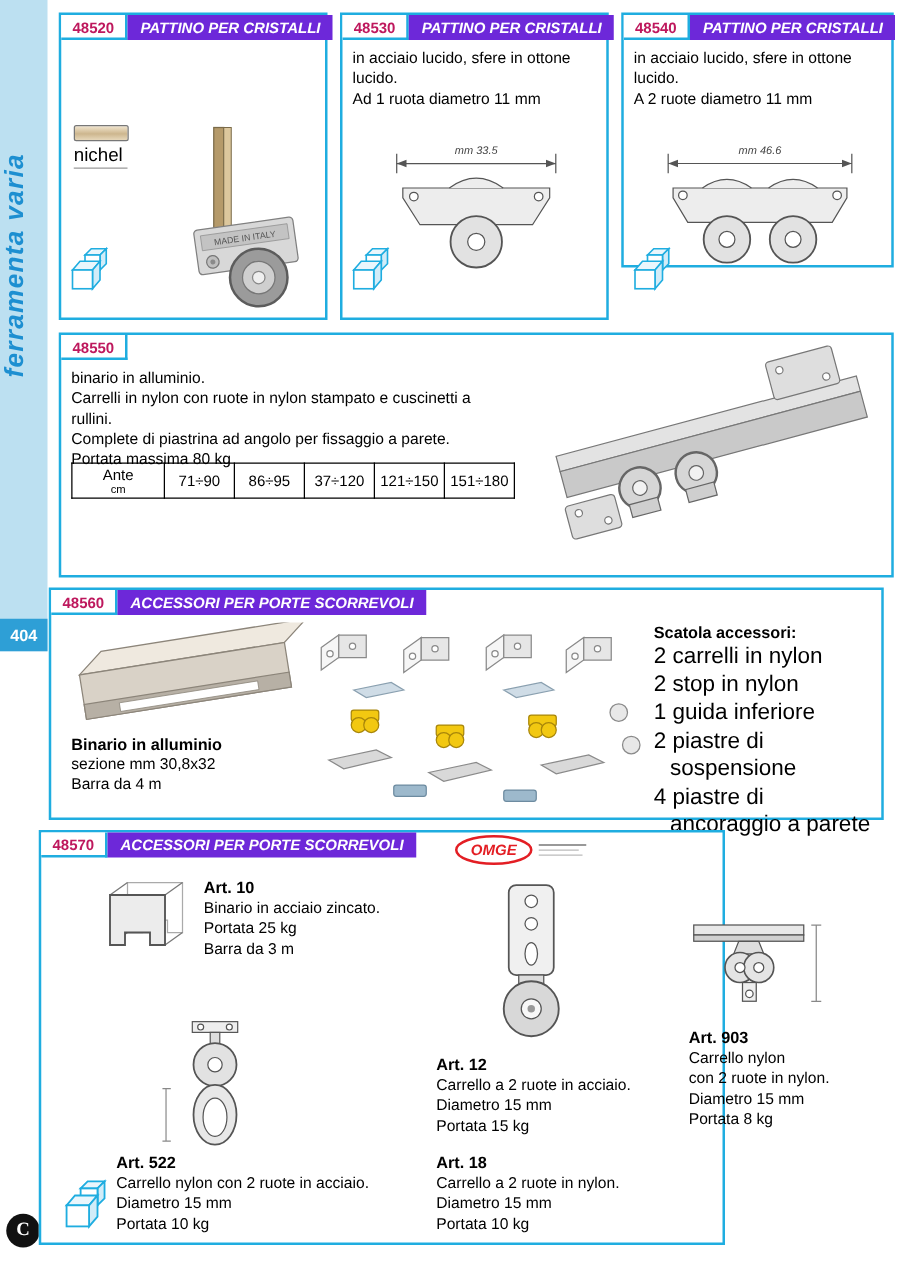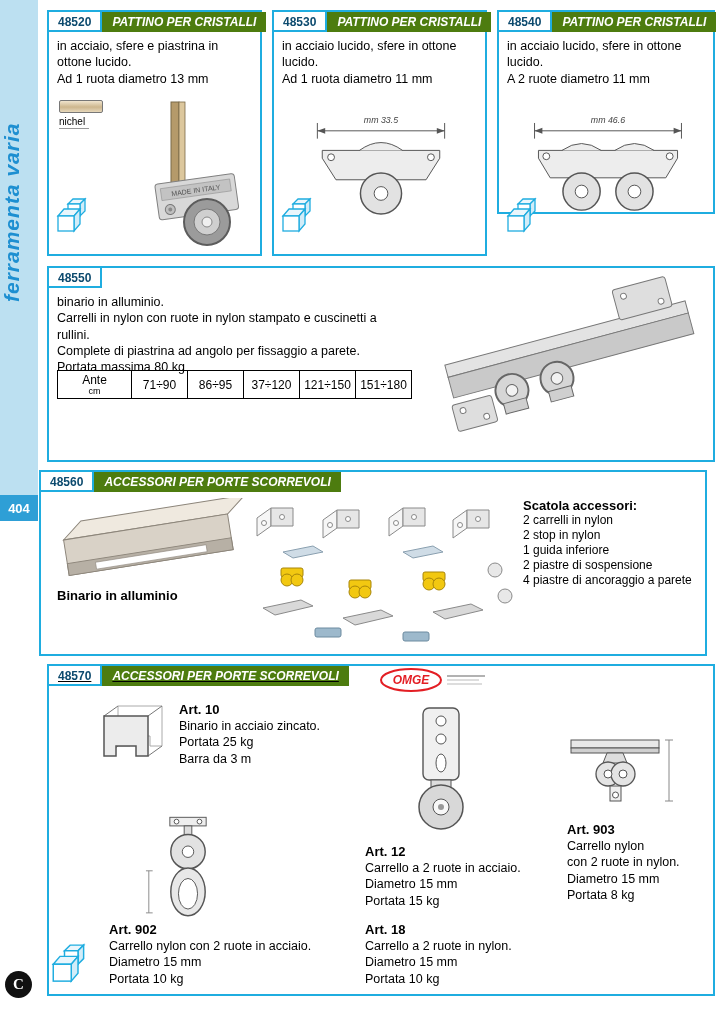--- a/index.html
+++ b/index.html
@@ -15,43 +15,43 @@
   .page-badge { position:absolute; left:0; top:495px; width:38px; height:26px; background:#2e9fd6;
      color:#fff; font-weight:bold; font-size:13px; display:flex; align-items:center; justify-content:center; }
   .logo-circle { position:absolute; left:5px; top:971px; width:27px; height:27px; border-radius:50%;
      background:#111; color:#fff; display:flex; align-items:center; justify-content:center;
      font-family:"Liberation Serif", serif; font-weight:bold; font-size:15px; }
 
   
   .box { position:absolute; border:2px solid #1fade0; background:#fff; }
   .box-header { display:flex; align-items:stretch; height:20px; }
   .code { background:#fff; border-right:2px solid #1fade0; border-bottom:2px solid #1fade0;
-     color:#0c4a6e; font-weight:bold; font-size:12px; padding:3px 9px 0; white-space:nowrap; }
-  .titlebar { background:#4d7c0f; color:#fff; font-weight:bold; font-style:italic; font-size:12px;
+     color:#be185d; font-weight:bold; font-size:12px; padding:3px 9px 0; white-space:nowrap; }
+  .titlebar { background:#6d28d9; color:#fff; font-weight:bold; font-style:italic; font-size:12px;
      padding:3px 10px 0; white-space:nowrap; }
   .titlebar.grow { flex:1; }
   .desc { white-space:pre-line; font-size:12.5px; line-height:1.3; padding:6px 8px 0; }
 
   .swatch { position:absolute; left:10px; top:88px; width:44px; height:13px; border:1px solid #777;
      background:linear-gradient(180deg,#f0e4cd 0%, #cdb68e 55%, #e6d7ba 100%); border-radius:2px; }
-  .swatch-label { position:absolute; left:10px; top:104px; font-size:10px; border-bottom:1px solid #999; padding:0 4px 1px 0; }
+  .swatch-label { position:absolute; left:10px; top:104px; font-size:15px; border-bottom:1px solid #999; padding:0 4px 1px 0; }
 
   .abs { position:absolute; }
   .pkg { position:absolute; width:32px; height:40px; }
 
   
   .spec-table { border-collapse:collapse; font-size:12px; }
   .spec-table td { border:1px solid #000; text-align:center; padding:2px 4px; height:28px; }
   .spec-table td.val { min-width:56px; }
   .spec-table td.lblcell { min-width:74px; }
   .unit { display:block; font-size:9px; line-height:1; }
 
   .sec-title { font-weight:bold; font-size:13px; }
   .sec-desc  { font-size:12.5px; white-space:pre-line; line-height:1.3; }
-  .list-item { font-size:12px; line-height:1.25; padding-left:13px; text-indent:-13px; }
+  .list-item { font-size:18px; line-height:1.25; padding-left:13px; text-indent:-13px; }
 
   .art-name { font-weight:bold; font-size:13px; margin-bottom:1px; }
   .art-desc { font-size:12.5px; white-space:pre-line; line-height:1.3; }
   svg text { font-family:"Liberation Sans", sans-serif; }
 </style>
 </head>
 <body>
 
 <div class="page">
 
@@ -85,23 +85,20 @@
   <div class="page-badge">404</div>
   <div class="logo-circle">
     <span>C</span>
   </div>
 
   <section class="box" style="left:47px; top:10px; width:215px; height:246px;">
     <header class="box-header">
       <span class="code">48520</span>
       <span class="titlebar grow">PATTINO PER CRISTALLI</span>
     </header>
-    <p class="desc">in acciaio, sfere e piastrina in
-ottone lucido.
-Ad 1 ruota diametro 13 mm</p>
     <div class="swatch"></div>
     <div class="swatch-label">nichel</div>
     <svg class="abs" style="left:68px; top:86px;" width="142" height="152" viewBox="0 0 142 152">
       <rect x="54" y="4" width="8" height="92" fill="#b59a6a" stroke="#7a6a48"></rect>
       <rect x="62" y="4" width="6" height="92" fill="#dcc79d" stroke="#7a6a48" stroke-width="0.8"></rect>
       <g transform="rotate(-8 85 100)">
         <rect x="40" y="80" width="80" height="36" rx="3" fill="#d8d8d8" stroke="#808080"></rect>
         <rect x="45" y="85" width="70" height="12" fill="#c3c3c3" stroke="#909090" stroke-width="0.6"></rect>
         <text x="80" y="94" text-anchor="middle" font-size="7" fill="#555">MADE IN ITALY</text>
         <circle cx="52" cy="107" r="5" fill="#bfbfbf" stroke="#777"></circle>
@@ -225,20 +222,22 @@
     <svg class="abs" style="left:12px; top:26px;" width="200" height="88" viewBox="0 0 200 88">
       <g transform="rotate(-9 100 44)">
         <polygon points="12,28 32,12 198,12 178,28" fill="#efe9df" stroke="#8c857a"></polygon>
         <rect x="12" y="28" width="166" height="36" fill="#d9d2c7" stroke="#8c857a"></rect>
         <rect x="12" y="52" width="166" height="12" fill="#b7b0a5" stroke="#8c857a"></rect>
         <rect x="40" y="55" width="112" height="7" fill="#fff" stroke="#8c857a" stroke-width="0.6"></rect>
       </g>
     </svg>
     <div class="abs" style="left:16px; top:116px;">
       <div class="sec-title">Binario in alluminio</div>
+      <div class="sec-desc">sezione mm 30,8x32
+Barra da 4 m</div>
     </div>
     <svg class="abs" style="left:212px; top:28px;" width="268" height="145" viewBox="0 0 268 145">
       <use href="#angbr" x="4" y="0"></use>
       <use href="#angbr" x="70" y="2"></use>
       <use href="#angbr" x="136" y="0"></use>
       <use href="#angbr" x="200" y="2"></use>
       <polygon points="30,52 60,46 70,52 40,58" fill="#cfdce6" stroke="#8aa0b0"></polygon>
       <polygon points="150,52 180,46 190,52 160,58" fill="#cfdce6" stroke="#8aa0b0"></polygon>
       <use href="#yrol" x="28" y="68"></use>
       <use href="#yrol" x="96" y="80"></use>
@@ -254,21 +253,21 @@
     <div class="abs" style="left:482px; top:26px; width:178px;">
       <div class="sec-title">Scatola accessori:</div>
       <div class="list-item">2 carrelli in nylon</div>
       <div class="list-item">2 stop in nylon</div>
       <div class="list-item">1 guida inferiore</div>
       <div class="list-item">2 piastre di sospensione</div>
       <div class="list-item">4 piastre di ancoraggio a parete</div>
     </div>
   </section>
 
-  <section class="box" style="left:47px; top:664px; width:668px; height:332px;text-decoration:underline;">
+  <section class="box" style="left:31px; top:664px; width:549px; height:332px;">
     <header class="box-header">
       <span class="code">48570</span>
       <span class="titlebar">ACCESSORI PER PORTE SCORREVOLI</span>
     </header>
 
     <svg class="abs" style="left:330px; top:1px;" width="112" height="26" viewBox="0 0 112 26">
       <ellipse cx="32" cy="13" rx="30" ry="11" fill="none" stroke="#E31E24" stroke-width="2"></ellipse>
       <text x="32" y="17" text-anchor="middle" font-size="12" font-weight="bold" font-style="italic" fill="#E31E24">OMGE</text>
       <line x1="68" y1="9" x2="106" y2="9" stroke="#999" stroke-width="1.5"></line>
       <line x1="68" y1="13" x2="100" y2="13" stroke="#bbb" stroke-width="1"></line>
@@ -297,21 +296,21 @@
       <rect x="41" y="13" width="8" height="10" fill="#ddd" stroke="#555"></rect>
       <circle cx="45" cy="40" r="18" fill="#e2e2e2" stroke="#555" stroke-width="1.5"></circle>
       <circle cx="45" cy="40" r="6" fill="#fff" stroke="#555"></circle>
       <ellipse cx="45" cy="82" rx="18" ry="25" fill="#e8e8e8" stroke="#555" stroke-width="1.5"></ellipse>
       <ellipse cx="45" cy="84" rx="10" ry="16" fill="#fff" stroke="#555"></ellipse>
       <line x1="4" y1="60" x2="4" y2="104" stroke="#888"></line>
       <line x1="1" y1="60" x2="8" y2="60" stroke="#888"></line>
       <line x1="1" y1="104" x2="8" y2="104" stroke="#888"></line>
     </svg>
     <div class="abs" style="left:60px; top:256px; width:250px;">
-      <div class="art-name">Art. 902</div>
+      <div class="art-name">Art. 522</div>
       <div class="art-desc">Carrello nylon con 2 ruote in acciaio.
 Diametro 15 mm
 Portata 10 kg</div>
     </div>
 
     <svg class="abs" style="left:352px; top:38px;" width="80" height="130" viewBox="0 0 80 130">
       <rect x="22" y="4" width="36" height="72" rx="6" fill="#f0f0f0" stroke="#555" stroke-width="1.4"></rect>
       <circle cx="40" cy="17" r="5" fill="#fff" stroke="#555"></circle>
       <circle cx="40" cy="35" r="5" fill="#fff" stroke="#555"></circle>
       <ellipse cx="40" cy="59" rx="5" ry="9" fill="#fff" stroke="#555"></ellipse>

